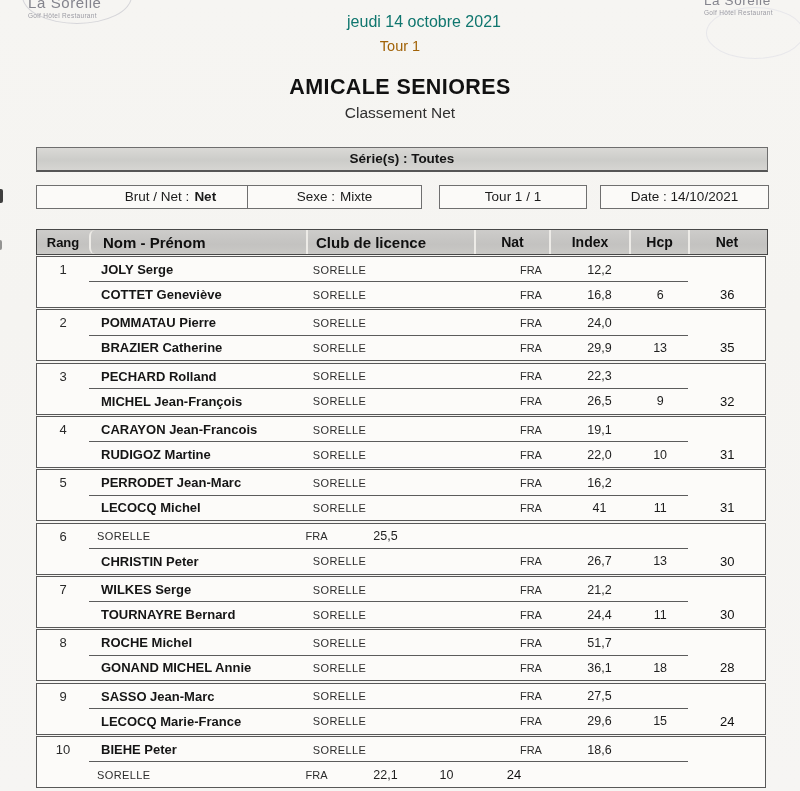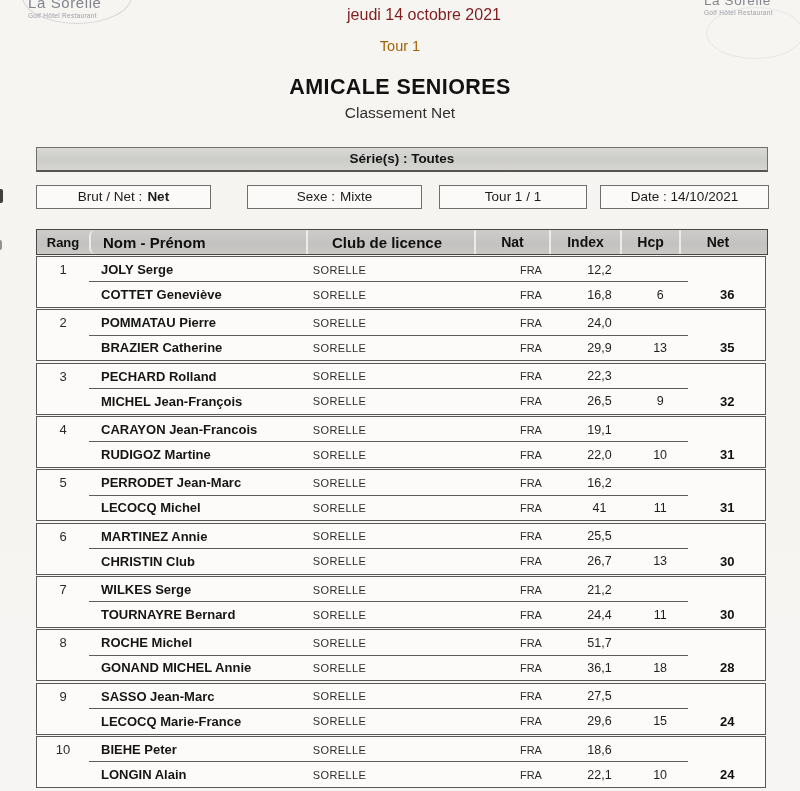--- a/index.html
+++ b/index.html
@@ -13,76 +13,76 @@
   .logo .ellipse{position:absolute;border-radius:50%;}
   .logo-left{top:-6px;left:28px;width:150px;}
   .logo-left .ellipse{width:108px;height:54px;top:-26px;left:-6px;border:1px solid #c8c8ce;opacity:.7;}
   .logo-right{top:-7px;left:704px;width:120px;}
   .logo-right .ellipse{width:96px;height:50px;top:14px;left:2px;border:1px solid #e3e3e9;opacity:.8;}
   .logo-name{font-size:15px;letter-spacing:.6px;color:#84848d;position:relative;}
   .logo-right .logo-name{font-size:13.5px;}
   .logo-tagline{font-size:6.5px;letter-spacing:.3px;color:#9b9ba3;position:relative;margin-top:1px;}
   
   .center-line{position:absolute;left:0;right:0;text-align:center;}
-  .date-line{top:6px;font-size:16px;color:#7f1d1d;margin-left:48px;}
+  .date-line{top:13px;font-size:16px;color:#0f766e;margin-left:48px;}
   .tour-line{top:38px;font-size:14.5px;color:#a16207;}
   .title-line{top:75px;font-size:21.5px;font-weight:bold;letter-spacing:.4px;color:#111;}
   .subtitle-line{top:104px;font-size:15.5px;color:#303030;}
   
   .series-bar{
     position:absolute;left:36px;top:147px;width:730px;height:22px;
     background:linear-gradient(180deg,#dad9d6 0%,#ccccc9 55%,#d6d5d2 100%);
     border:1px solid #6e6e6e;border-bottom:2px solid #555;
     text-align:center;line-height:22px;font-size:13.5px;font-weight:bold;color:#141414;
   }
   
   .filter-box{
     position:absolute;top:185px;height:22px;background:#fbfaf8;
     border:1.5px solid #6f6f6f;text-align:center;line-height:22px;font-size:13.5px;color:#1b1b1b;
   }
-  .fb1{left:36px;width:173px;}
+  .fb1{left:36px;width:173px;padding-left:47px;}
   .fb2{left:247px;width:173px;}
   .fb3{left:439px;width:146px;}
   .fb4{left:600px;width:167px;}
   .filter-value{margin-left:5px;}
   .filter-value.bold{font-weight:bold;}
   
   .thead{
     position:absolute;left:36px;top:229px;width:730px;height:24px;
     border:1px solid #474747;display:flex;
     background:linear-gradient(180deg,#cdcccA 0%,#c3c2c0 60%,#cac9c6 100%);
     font-weight:bold;font-size:14px;color:#101010;
   }
   .thead .hcell{display:flex;align-items:center;justify-content:center;box-sizing:border-box;}
   .thead .hcell + .hcell{border-left:2px solid #edebe7;}
   .h-rank{width:52px;font-size:13px;}
   .h-name{width:217px;justify-content:flex-start !important;padding-left:12px;font-size:15px;border-radius:6px;}
-  .h-club{width:168px;justify-content:flex-start !important;padding-left:24px;font-size:15px;}
+  .h-club{width:168px;justify-content:flex-start !important;padding-left:8px;font-size:15px;}
   .h-nat{width:75px;}
-  .h-index{width:71px;}
+  .h-index{width:80px;}
   .h-hcp{width:59px;}
   .h-net{width:76px;}
   .tbody{position:absolute;left:36px;top:256px;width:730px;}
   .block{
     position:relative;height:50px;margin-bottom:1.35px;box-sizing:content-box;
     background:#fcfbf9;border:1px solid #585858;
   }
   .rank-cell{
     position:absolute;left:0;top:0;width:52px;height:25px;line-height:25px;
     text-align:center;font-size:13px;color:#2a2a2a;
   }
   .players{position:absolute;left:52px;top:0;right:0;bottom:0;display:flex;flex-direction:column;}
   .player-row{flex:1;display:flex;align-items:center;}
   .cell{box-sizing:border-box;}
   .c-name{width:217px;padding-left:12px;font-weight:bold;font-size:13px;color:#151515;}
   .c-club{width:190px;padding-left:8px;font-size:11px;letter-spacing:.4px;color:#2d2d2d;}
   .c-nat{width:75px;text-align:center;font-size:11px;color:#2d2d2d;}
   .c-index{width:63px;text-align:center;font-size:12.5px;color:#1f1f1f;}
   .c-hcp{width:59px;text-align:center;font-size:12.5px;color:#1f1f1f;}
-  .c-net{width:76px;text-align:center;font-size:13px;font-weight:bold;color:#111;}
+  .c-net{width:76px;text-align:center;font-size:13px;font-weight:normal;color:#111;}
   .row-sep{position:absolute;left:52px;right:77px;top:24.4px;height:1px;background:#5c5c5c;}
   
   .edge-mark{position:absolute;left:0;background:#1f1f1f;border-radius:0 2px 2px 0;}
   .em1{top:189px;width:3px;height:14px;opacity:.85;}
   .em2{top:240px;width:2px;height:10px;opacity:.45;}
 </style>
 </head>
 <body>
 
 <div class="logo logo-left">
@@ -231,29 +231,28 @@
         <div class="cell c-net">31</div>
       </div>
     </div>
     <div class="row-sep"></div>
   </div>
 
   <div class="block">
     <div class="rank-cell">6</div>
     <div class="players">
       <div class="player-row">
-        <div class="cell c-name">MARTINEZ Annie</div>
         <div class="cell c-club">SORELLE</div>
         <div class="cell c-nat">FRA</div>
         <div class="cell c-index">25,5</div>
         <div class="cell c-hcp"></div>
         <div class="cell c-net"></div>
       </div>
       <div class="player-row">
-        <div class="cell c-name">CHRISTIN Club</div>
+        <div class="cell c-name">CHRISTIN Peter</div>
         <div class="cell c-club">SORELLE</div>
         <div class="cell c-nat">FRA</div>
         <div class="cell c-index">26,7</div>
         <div class="cell c-hcp">13</div>
         <div class="cell c-net">30</div>
       </div>
     </div>
     <div class="row-sep"></div>
   </div>
 
@@ -331,21 +330,20 @@
     <div class="players">
       <div class="player-row">
         <div class="cell c-name">BIEHE Peter</div>
         <div class="cell c-club">SORELLE</div>
         <div class="cell c-nat">FRA</div>
         <div class="cell c-index">18,6</div>
         <div class="cell c-hcp"></div>
         <div class="cell c-net"></div>
       </div>
       <div class="player-row">
-        <div class="cell c-name">LONGIN Alain</div>
         <div class="cell c-club">SORELLE</div>
         <div class="cell c-nat">FRA</div>
         <div class="cell c-index">22,1</div>
         <div class="cell c-hcp">10</div>
         <div class="cell c-net">24</div>
       </div>
     </div>
     <div class="row-sep"></div>
   </div>
 </div>

